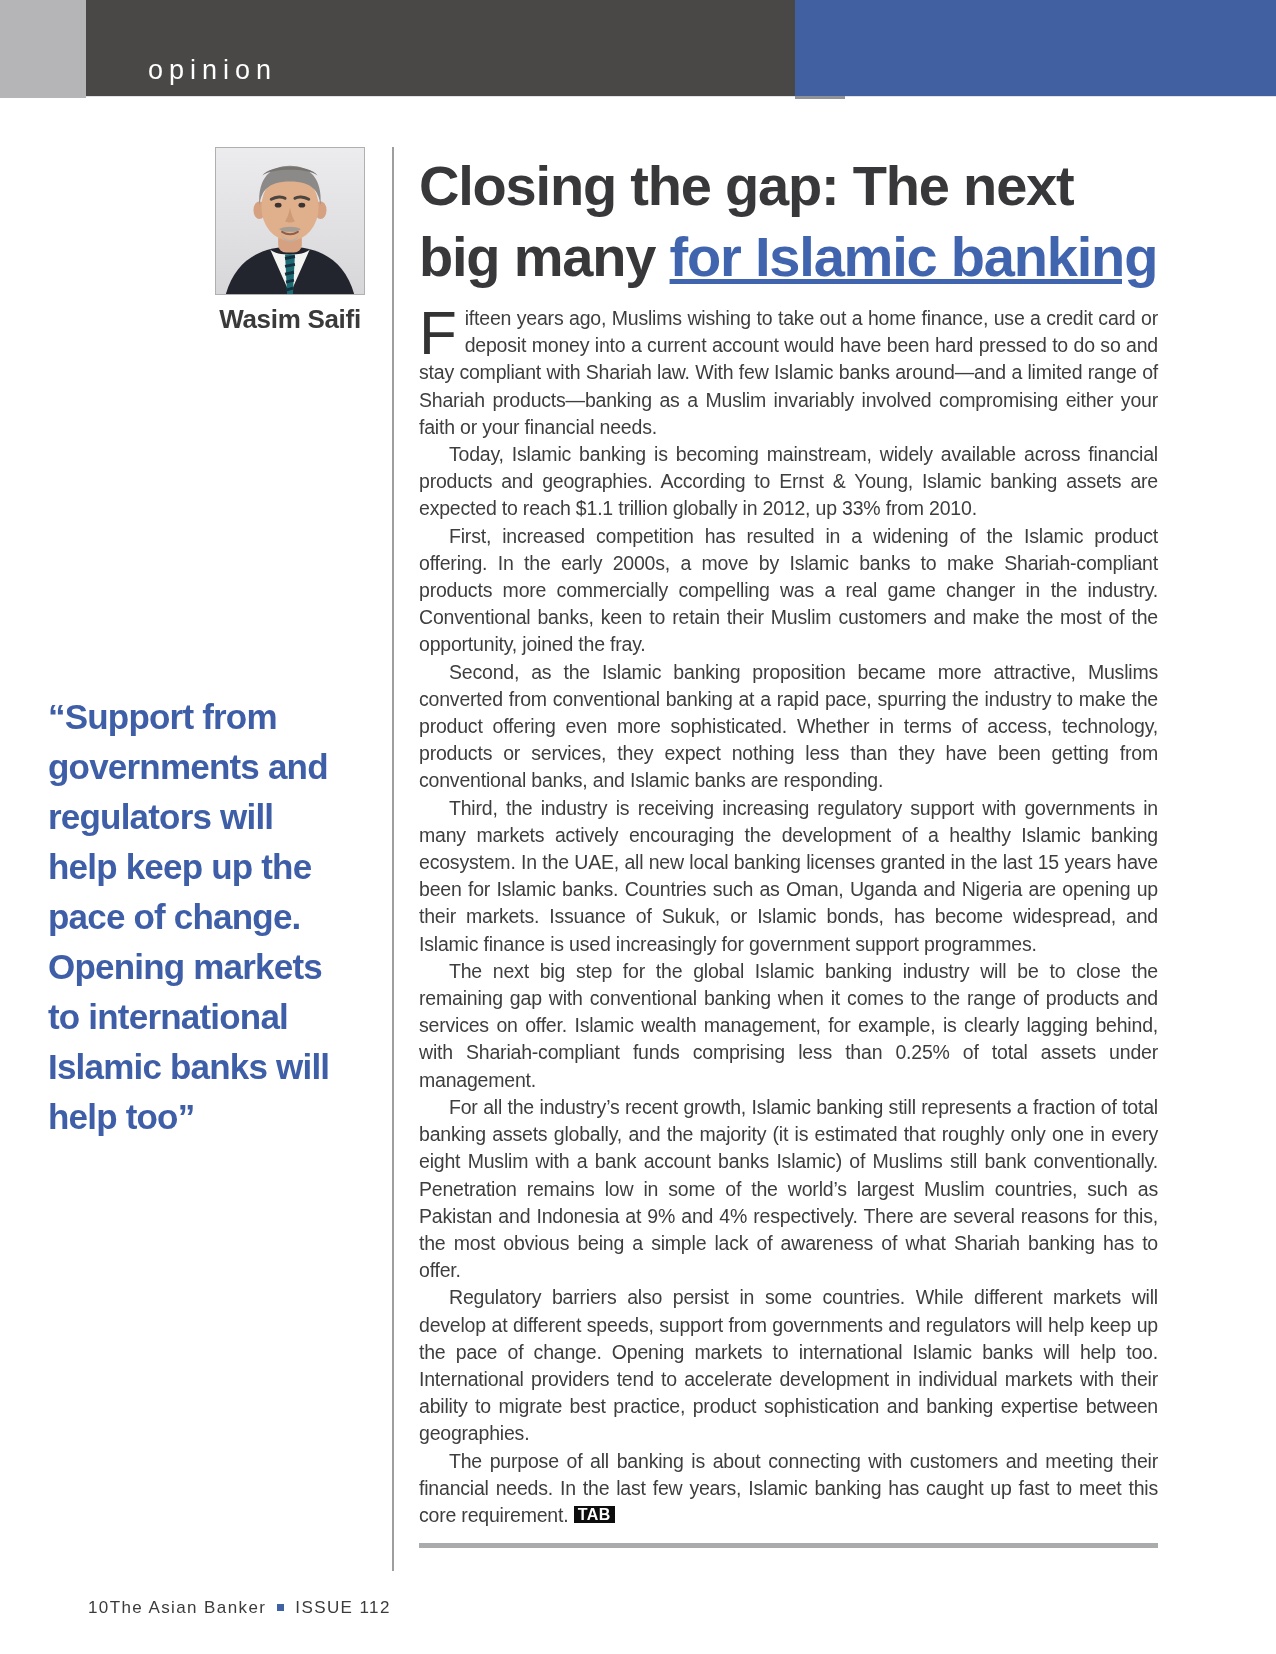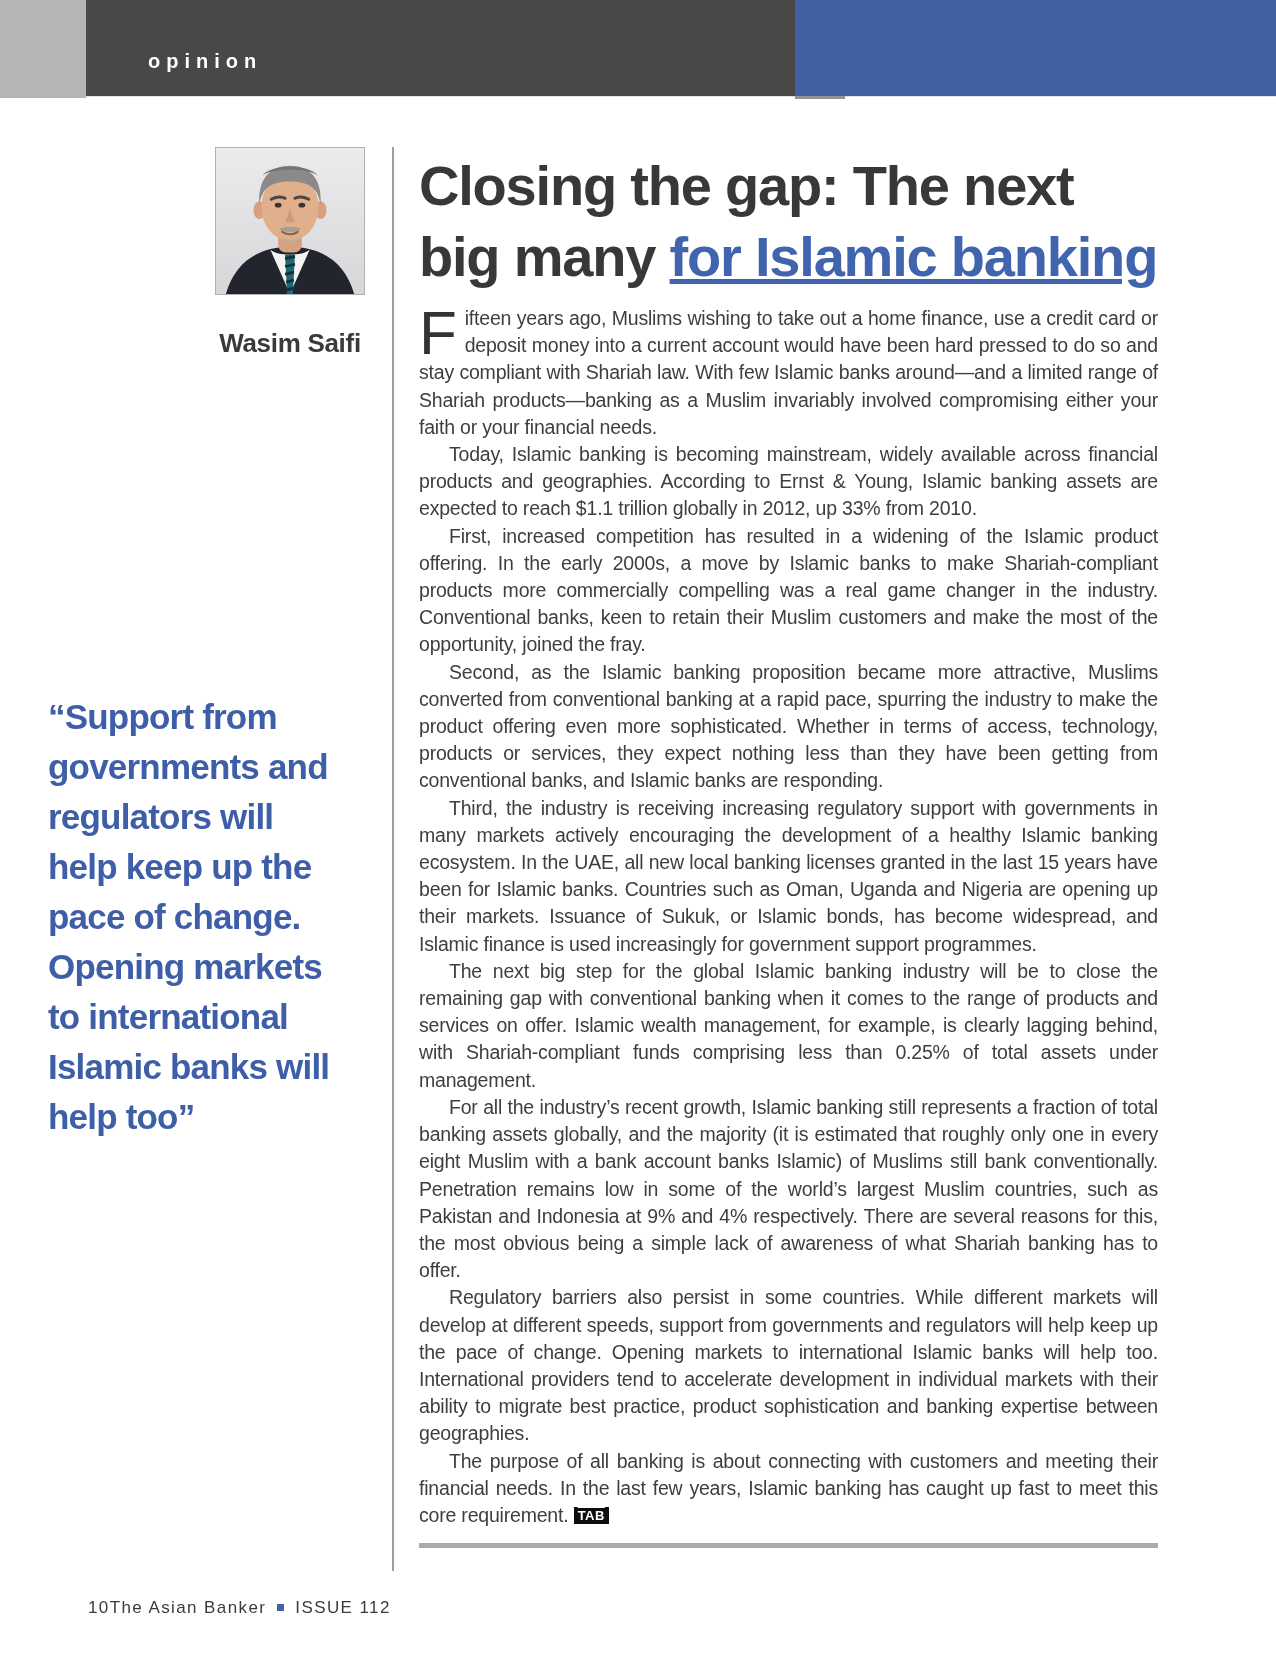--- a/index.html
+++ b/index.html
@@ -8,31 +8,31 @@
     background:#ffffff; overflow:hidden;
     font-family:"Liberation Sans", sans-serif;
   }
   
   .corner-gray{position:absolute;left:0;top:0;width:86px;height:98px;background:#b5b4b6;}
   .bar-dark{position:absolute;left:86px;top:0;width:709px;height:96px;background:#4a4747;}
   .bar-blue{position:absolute;left:795px;top:0;width:481px;height:96px;background:#4160a2;}
   .bar-underline{position:absolute;left:86px;top:96px;width:1190px;height:1px;background:#e0e2e7;}
   .bar-dash{position:absolute;left:795px;top:96px;width:50px;height:3px;background:#8f9296;}
   .section-label{
-    position:absolute;left:148px;top:51px;
-    color:#ffffff;font-size:20px;line-height:1;letter-spacing:6px;font-weight:700;
+    position:absolute;left:148px;top:57px;
+    color:#ffffff;font-size:27px;line-height:1;letter-spacing:6px;font-weight:400;
   }
   
   .photo{
     position:absolute;left:215px;top:147px;width:150px;height:148px;
     border:1px solid #b0b0b0;box-sizing:border-box;background:#e6e6e8;
   }
   .photo svg{display:block;width:100%;height:100%;}
   .author-name{
-    position:absolute;left:200px;top:328px;width:180px;text-align:center;
+    position:absolute;left:200px;top:304px;width:180px;text-align:center;
     font-size:26px;font-weight:bold;color:#3a3a3a;letter-spacing:-0.3px;white-space:nowrap;
   }
   .pull-quote{
     position:absolute;left:48px;top:692px;width:314px;
     color:#3e5fa7;font-weight:bold;font-size:35px;line-height:50px;letter-spacing:-0.8px;
   }
   .vrule{position:absolute;left:392px;top:147px;width:2px;height:1424px;background:#9e9e9e;}
   
   .article{position:absolute;left:419px;top:150px;width:739px;}
   .headline{
@@ -45,21 +45,21 @@
     text-align:justify;letter-spacing:-0.2px;
   }
   .body-copy p{margin:0;text-indent:30px;}
   .body-copy p.first{text-indent:0;}
   .dropcap{
     float:left;font-size:62px;line-height:48px;padding:4px 8px 0 0;
     font-weight:400;color:#333333;
   }
   .tab-mark{
     display:inline-block;background:#0d0d0d;color:#ffffff;
-    font-size:13px;font-weight:bold;line-height:15px;padding:1px 4px;
+    font-size:16px;font-weight:bold;line-height:15px;padding:1px 4px;
     letter-spacing:0.5px;text-decoration:overline;vertical-align:2px;text-indent:0;
   }
   .divider{height:5px;background:#a9abad;margin:14px 0 12px 0;}
   
   .footer{
     position:absolute;left:88px;top:1598px;display:flex;align-items:center;
     font-size:17px;color:#3b3b3b;letter-spacing:1.4px;
   }
   .footer .page-num{}
   .footer .bullet{

